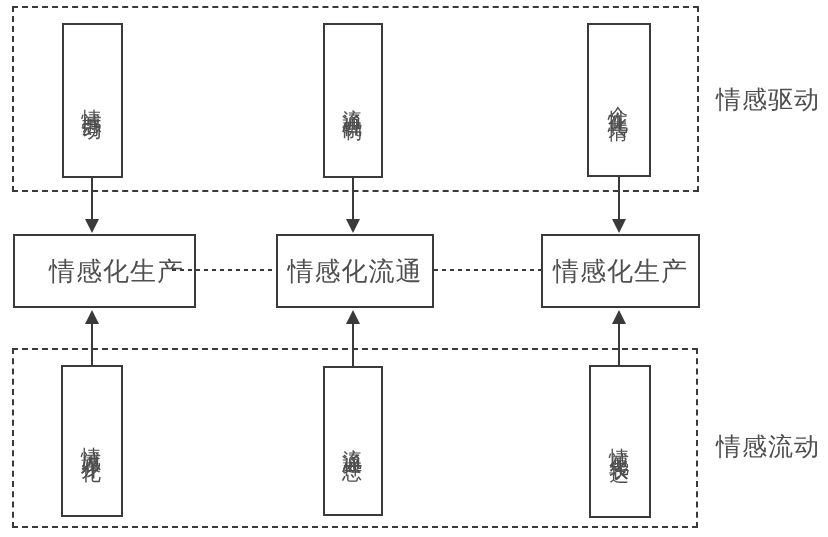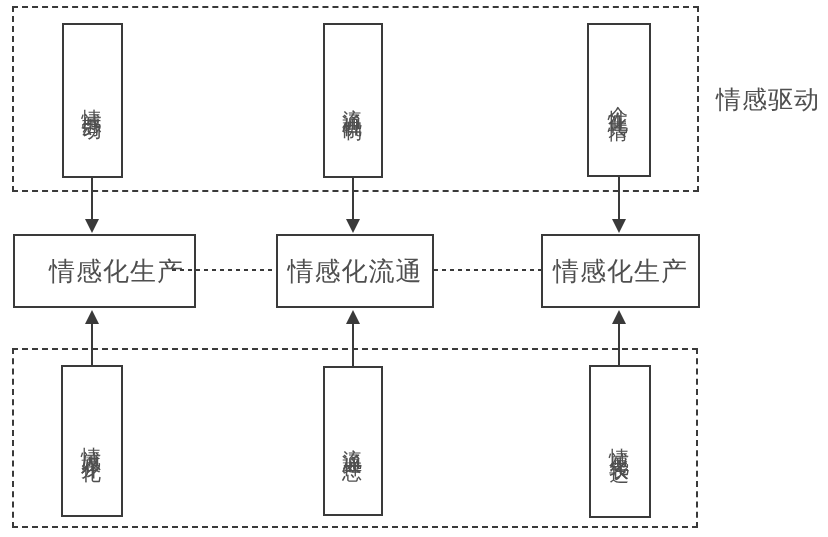--- a/index.html
+++ b/index.html
@@ -124,18 +124,19 @@
   <div>
     <div class="arrow-head head-up" style="left:346px;top:310px;"></div>
     <div class="arrow-shaft" style="left:352px;top:322px;height:45px;"></div>
   </div>
   <div>
     <div class="arrow-head head-up" style="left:612px;top:310px;"></div>
     <div class="arrow-shaft" style="left:618px;top:322px;height:44px;"></div>
   </div>
 
   <div class="group-frame frame-bottom"></div>
+  <div class="group-label gl-bottom">情感流动</div>
 
   <div class="vbox vb-b1">情感媒介化</div>
   <div class="vbox vb-b2">流通样态</div>
   <div class="vbox vb-b3">情感化表达</div>
 
 </div>
 
 </body></html>

